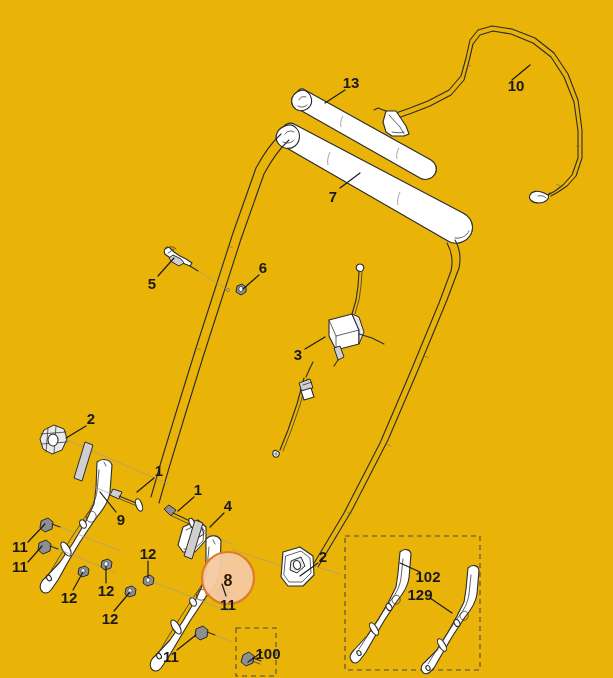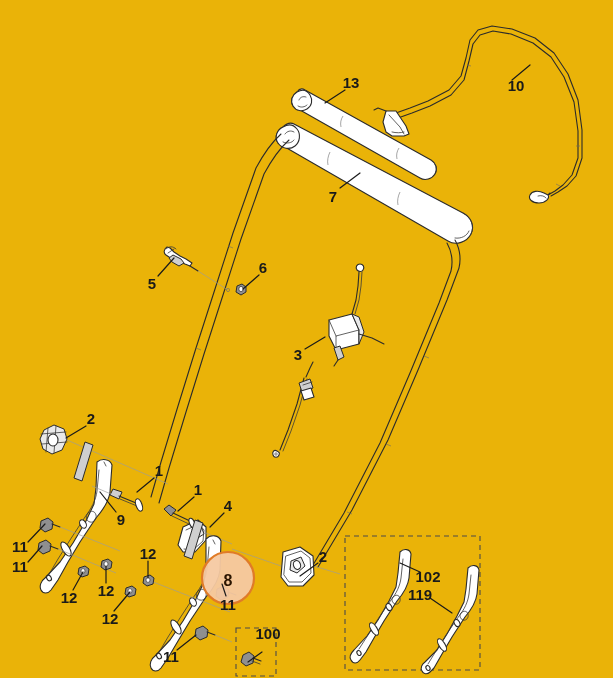--- a/index.html
+++ b/index.html
@@ -347,19 +347,19 @@
       <div class="part-label label-num-11" style="left: 20px; top: 566px;">11</div>
       <div class="part-label label-num-12" style="left: 69px; top: 597px;">12</div>
       <div class="part-label label-num-12" style="left: 106px; top: 590px;">12</div>
       <div class="part-label label-num-12" style="left: 110px; top: 618px;">12</div>
       <div class="part-label label-num-1" style="left: 198px; top: 489px;">1</div>
       <div class="part-label label-num-4" style="left: 228px; top: 505px;">4</div>
       <div class="part-label label-num-12" style="left: 148px; top: 553px;">12</div>
       <div class="part-label label-num-11" style="left: 228px; top: 604px;">11</div>
       <div class="part-label label-num-11" style="left: 171px; top: 656px;">11</div>
       <div class="part-label label-num-2" style="left: 323px; top: 556px;">2</div>
-      <div class="part-label label-num-100" style="left: 268px; top: 633px;">100</div>
+      <div class="part-label label-num-100" style="left: 268px; top: 653px;">100</div>
       <div class="part-label label-num-102" style="left: 428px; top: 576px;">102</div>
-      <div class="part-label label-num-101" style="left: 420px; top: 594px;">119</div>
+      <div class="part-label label-num-101" style="left: 420px; top: 594px;">129</div>
       <div class="part-label highlighted" style="left: 228px; top: 581px; font-size: 16px;">8</div>
     </div>
 
 </div>
 
 </body></html>

